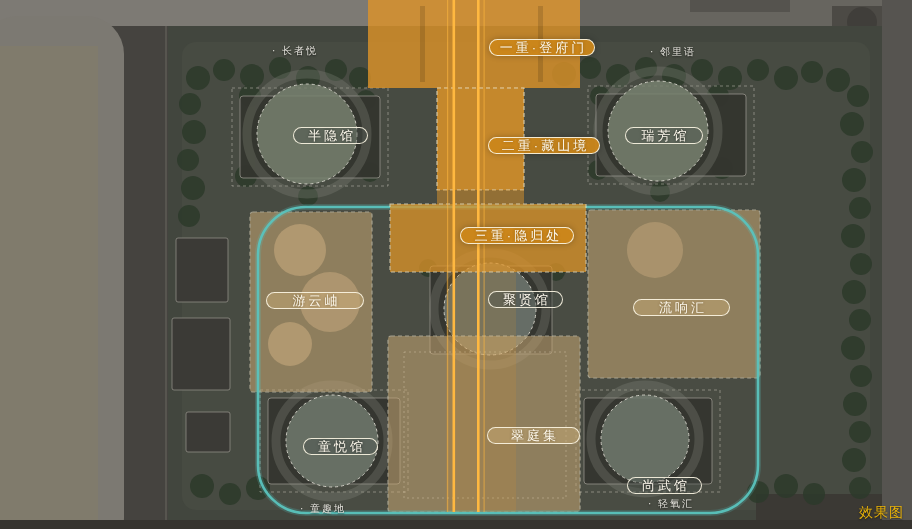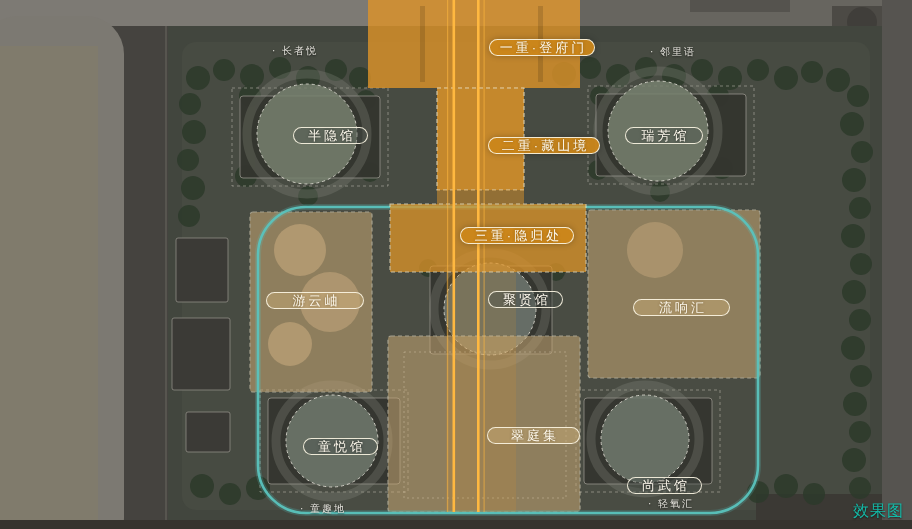--- a/index.html
+++ b/index.html
@@ -33,21 +33,21 @@
   .poi{
     position:absolute;color:#e8e6df;font-size:10px;letter-spacing:2px;
     white-space:nowrap;text-shadow:0 1px 2px rgba(0,0,0,.7);
   }
   .poi-zhangzheyue{left:272px;top:44px;}
   .poi-linliyu{left:650px;top:45px;text-align:center;}
   .poi-tongqudi{left:300px;top:502px;}
   .poi-qingyanghui{left:648px;top:497px;}
 
   .watermark{
-    position:absolute;right:8px;bottom:7px;color:#14b8a6;font-size:16px;
+    position:absolute;right:8px;bottom:7px;color:#eab308;font-size:14px;
     letter-spacing:1px;text-shadow:0 1px 2px rgba(0,0,0,.6);
   }
 </style>
 </head>
 <body>
 
 <div id="stage">
 
   <svg id="basemap" width="912" height="529" viewBox="0 0 912 529">
 

